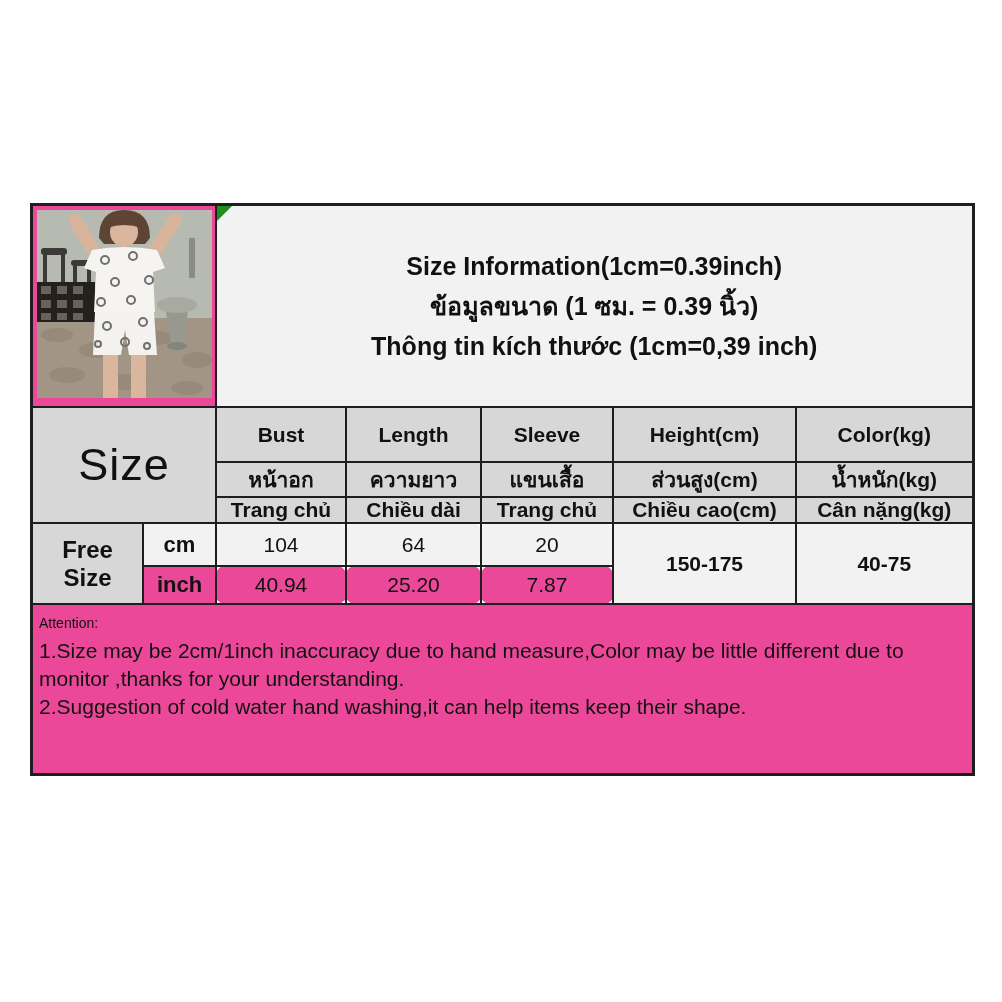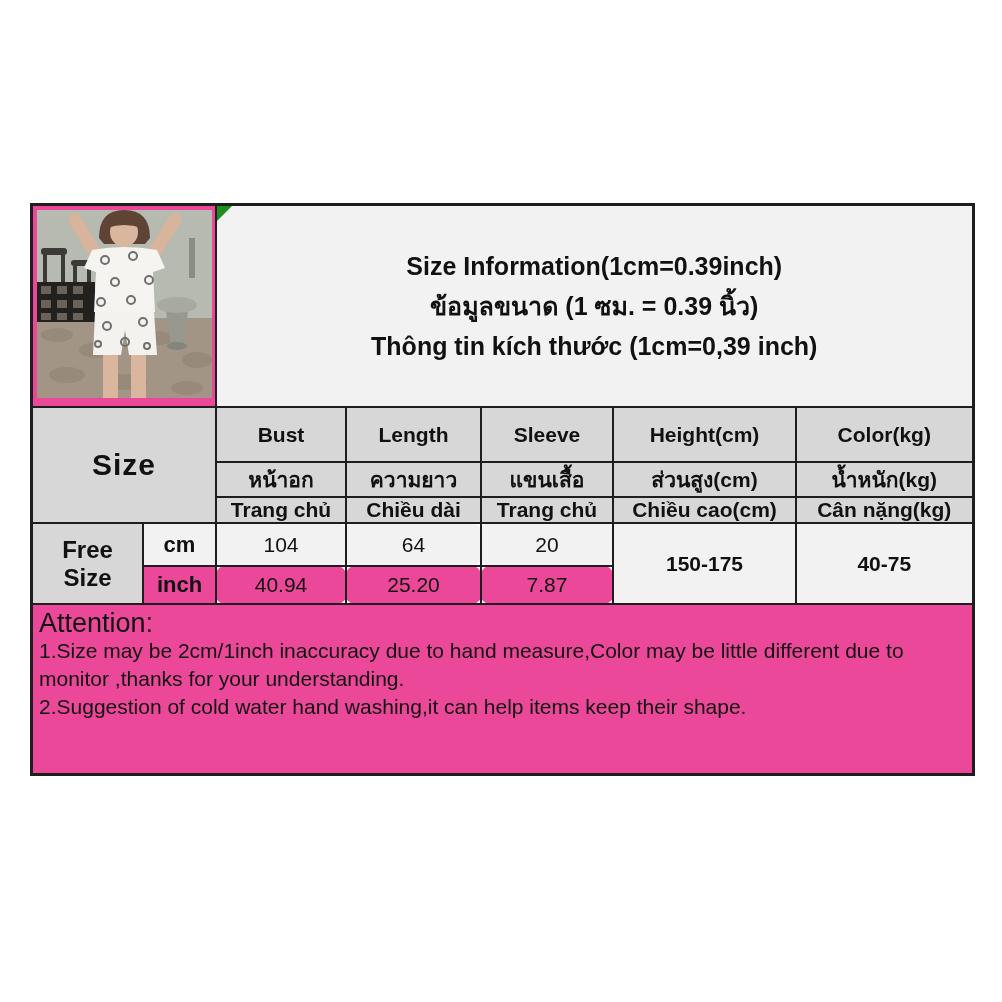--- a/index.html
+++ b/index.html
@@ -35,28 +35,28 @@
   tr.r-th     td { height: 35px; }
   tr.r-vi     td { height: 20px; }
   tr.r-cm     td { height: 43px; }
   tr.r-inch   td { height: 38px; }
   tr.r-note   td { height: 170px; }
 
   
   .title-cell { position: relative; }
   .title-line { font-weight: bold; font-size: 25px; line-height: 40px; letter-spacing: 0; }
   .hdr        { font-weight: bold; font-size: 21px; }
-  .size-big   { font-weight: bold; font-size: 30px; letter-spacing: 1px; }
+  .size-big   { font-weight: normal; font-size: 45px; letter-spacing: 1px; }
   .freesize   { font-weight: bold; font-size: 24px; }
   .unit       { font-weight: bold; font-size: 22px; }
   .val        { font-weight: normal; font-size: 21px; border-radius: 9px; }
   .range      { font-weight: bold; font-size: 21px; }
 
   .note-cell  { text-align: left !important; vertical-align: top !important; padding: 4px 10px 0 6px !important; }
-  .note-head  { font-size: 27px; line-height: 28px; }
+  .note-head  { font-size: 14px; line-height: 28px; }
   .note-line  { font-size: 21px; line-height: 28px; }
 
   
   .corner-marker {
     position: absolute; left: 0; top: 0;
     width: 0; height: 0;
     border-top: 15px solid var(--marker_green, #1e8f1e);
     border-right: 15px solid transparent;
   }
 

